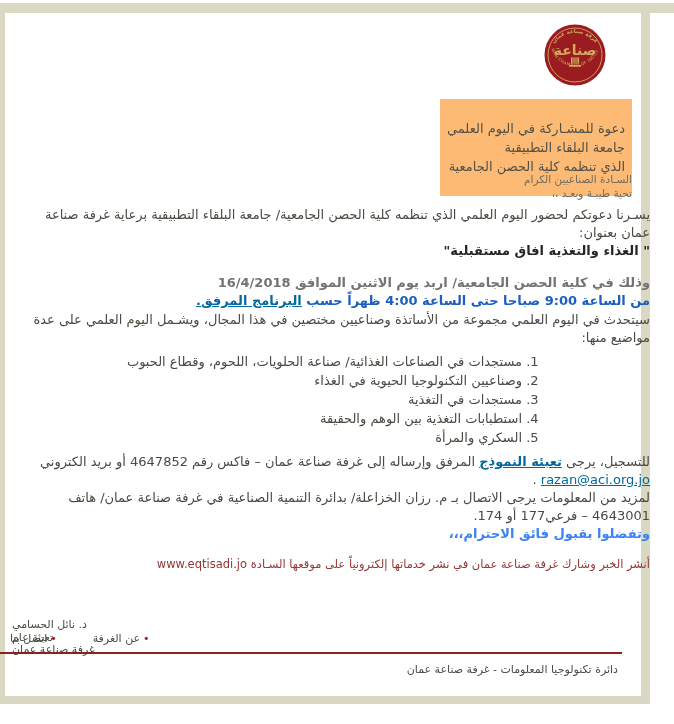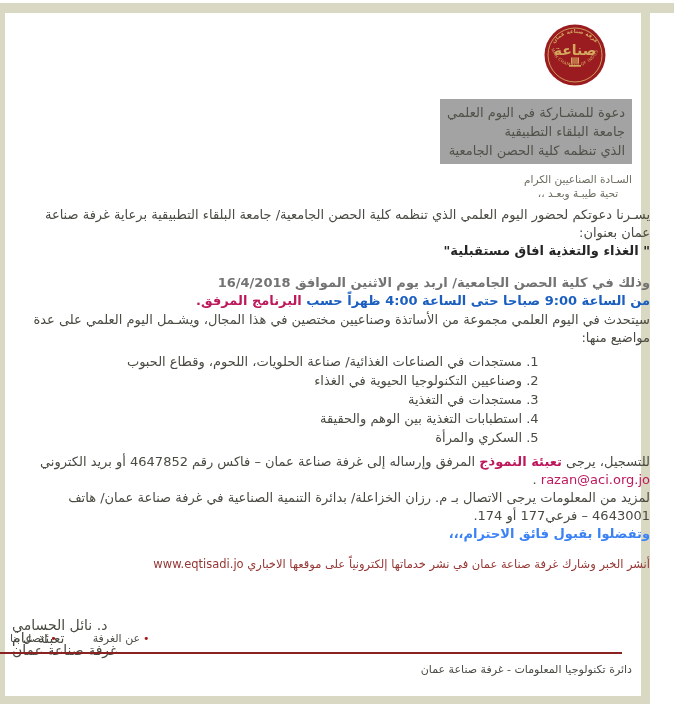--- a/index.html
+++ b/index.html
@@ -7,50 +7,50 @@
   .page { position:relative; width:674px; height:724px; background:#ffffff; overflow:hidden; }
 
   
   .frame-top    { position:absolute; left:0; top:3px;   width:674px; height:10px; background:#d9d9c3; }
   .frame-left   { position:absolute; left:0; top:3px;   width:5px;   height:701px; background:#d9d9c3; }
   .frame-right  { position:absolute; left:641px; top:3px; width:9px; height:701px; background:#d9d9c3; }
   .frame-bottom { position:absolute; left:0; top:696px; width:650px; height:8px; background:#d9d9c3; }
 
   .logo { position:absolute; left:543px; top:23px; width:64px; height:64px; }
 
-  .header-block { position:absolute; right:42px; top:99px; background:#a3a3a3;
-                  padding:4px 7px; direction:rtl; text-align:right;
+  .header-block { position:absolute; right:42px; top:99px; background:#fdba74;
+                  padding:20px 7px; direction:rtl; text-align:right;
                   font-size:13px; line-height:19px; color:#51514a; }
 
-  .salutation { position:absolute; right:42px; top:172px; direction:rtl; text-align:center;
+  .salutation { position:absolute; right:42px; top:172px; direction:rtl; text-align:right;
                 font-size:10.5px; line-height:14px; color:#6c6c60; }
 
   .content { position:absolute; right:24px; left:28px; top:206px; direction:rtl; text-align:right;
              font-size:13px; line-height:18px; color:#4a4a42; }
   .content p { margin:0; }
   .b-dark { font-weight:bold; color:#737373; }
   .quote-line { font-weight:bold; color:#262626; margin-bottom:14px !important; }
   .time-line { font-weight:bold; color:#1b5fc0; margin-bottom:1px !important; }
-  a.link { color:#be185d; cursor:pointer; }
+  a.link { color:#0369a1; text-decoration:underline; cursor:pointer; }
   a.link.bold { font-weight:bold; }
   .speakers { margin-bottom:6px !important; }
   ol.topics { margin:0 0 6px 0; padding-right:128px; }
   ol.topics li { margin-bottom:1px; }
   .closing { font-weight:bold; color:#3b82f6; margin-bottom:12px !important; }
   .share { color:#953735; font-size:11.5px; margin-left:18px; margin-right:18px; }
 
   .signature { position:absolute; left:12px; top:619px; direction:rtl; text-align:left;
-               font-size:14px; line-height:12.5px; color:#4a4a42; }
+               font-size:11px; line-height:12.5px; color:#4a4a42; }
   .rule-red { position:absolute; left:0; top:652px; width:622px; height:2px; background:#8b2121; }
 
   .footer-links { position:absolute; left:10px; top:632px; display:flex; gap:34px;
                   font-size:11px; color:#4b4b44; }
   .footer-links .item { cursor:pointer; direction:rtl; }
   .bullet { color:#a01818; margin-right:2px; margin-left:3px; }
-  .footer-right { position:absolute; right:42px; top:663px; direction:rtl;
+  .footer-right { position:absolute; right:56px; top:663px; direction:rtl;
                   font-size:11px; color:#4b4b44; }
 </style>
 </head>
 <body>
 
 <div class="page">
 
   <div class="frame-top"></div>
   <div class="frame-left"></div>
   <div class="frame-right"></div>
@@ -105,21 +105,21 @@
       <li>مستجدات في التغذية</li>
       <li>استطبابات التغذية بين الوهم والحقيقة</li>
       <li>السكري والمرأة</li>
     </ol>
 
     <p><span>للتسجيل، يرجى </span><a class="link bold">تعبئة النموذج</a><span> المرفق وإرساله إلى غرفة صناعة عمان – فاكس رقم 4647852 أو بريد الكتروني </span><a class="link">razan@aci.org.jo</a><span> .</span></p>
 
     <p>لمزيد من المعلومات يرجى الاتصال بـ م. رزان الخزاعلة/ بدائرة التنمية الصناعية في غرفة صناعة عمان/ هاتف 4643001 – فرعي177 أو 174.</p>
     <p class="closing">وتفضلوا بقبول فائق الاحترام،،،</p>
 
-    <p class="share">أنشر الخبر وشارك غرفة صناعة عمان في نشر خدماتها إلكترونياً على موقعها الاخباري www.eqtisadi.jo</p>
+    <p class="share">أنشر الخبر وشارك غرفة صناعة عمان في نشر خدماتها إلكترونياً على موقعها السـادة www.eqtisadi.jo</p>
   </div>
 
   <div class="signature">
     <div>د. نائل الحسامي</div>
     <div>تعبئة عام</div>
     <div>غرفة صناعة عمان</div>
   </div>
 
   <div class="rule-red"></div>
 

